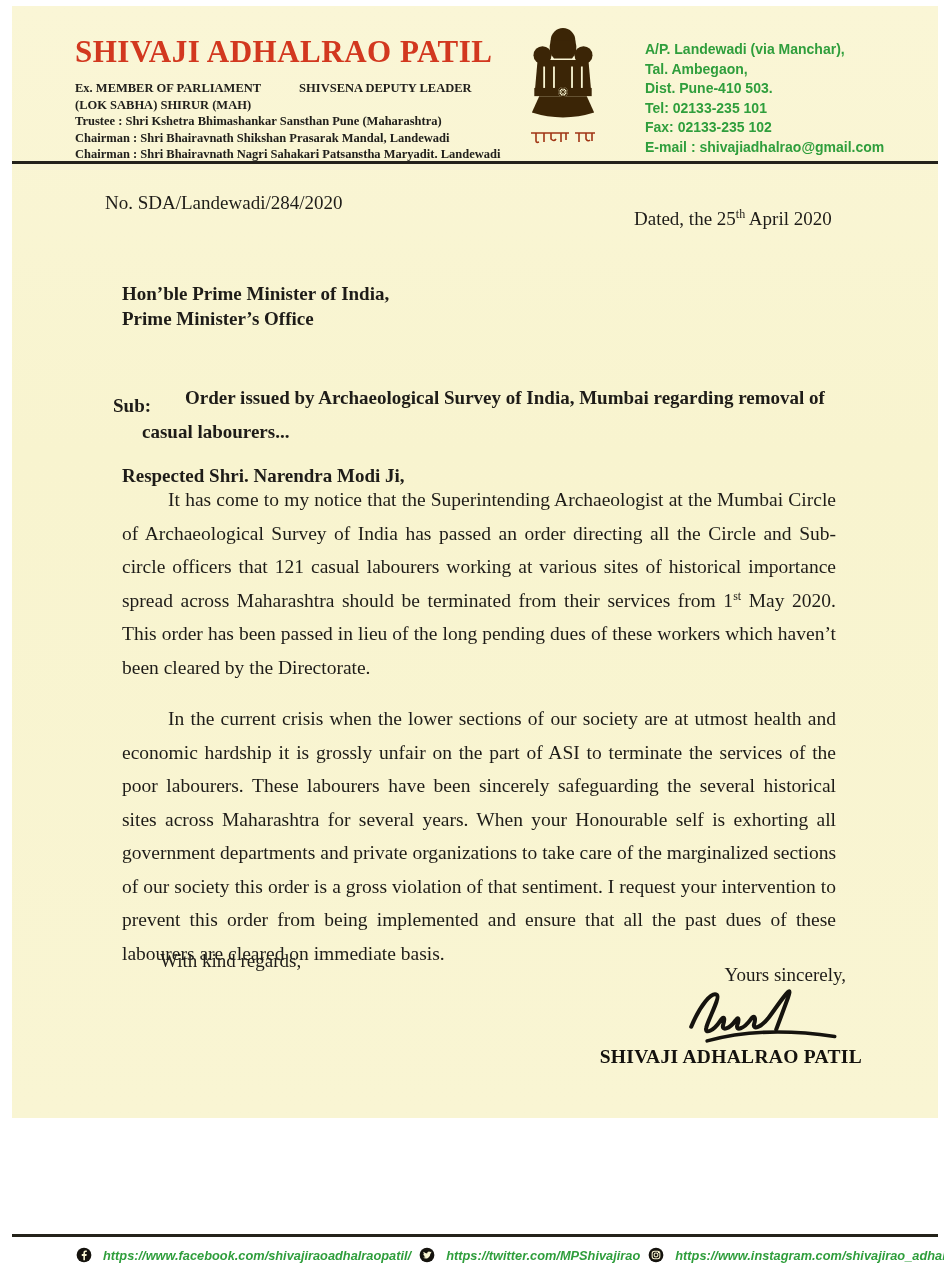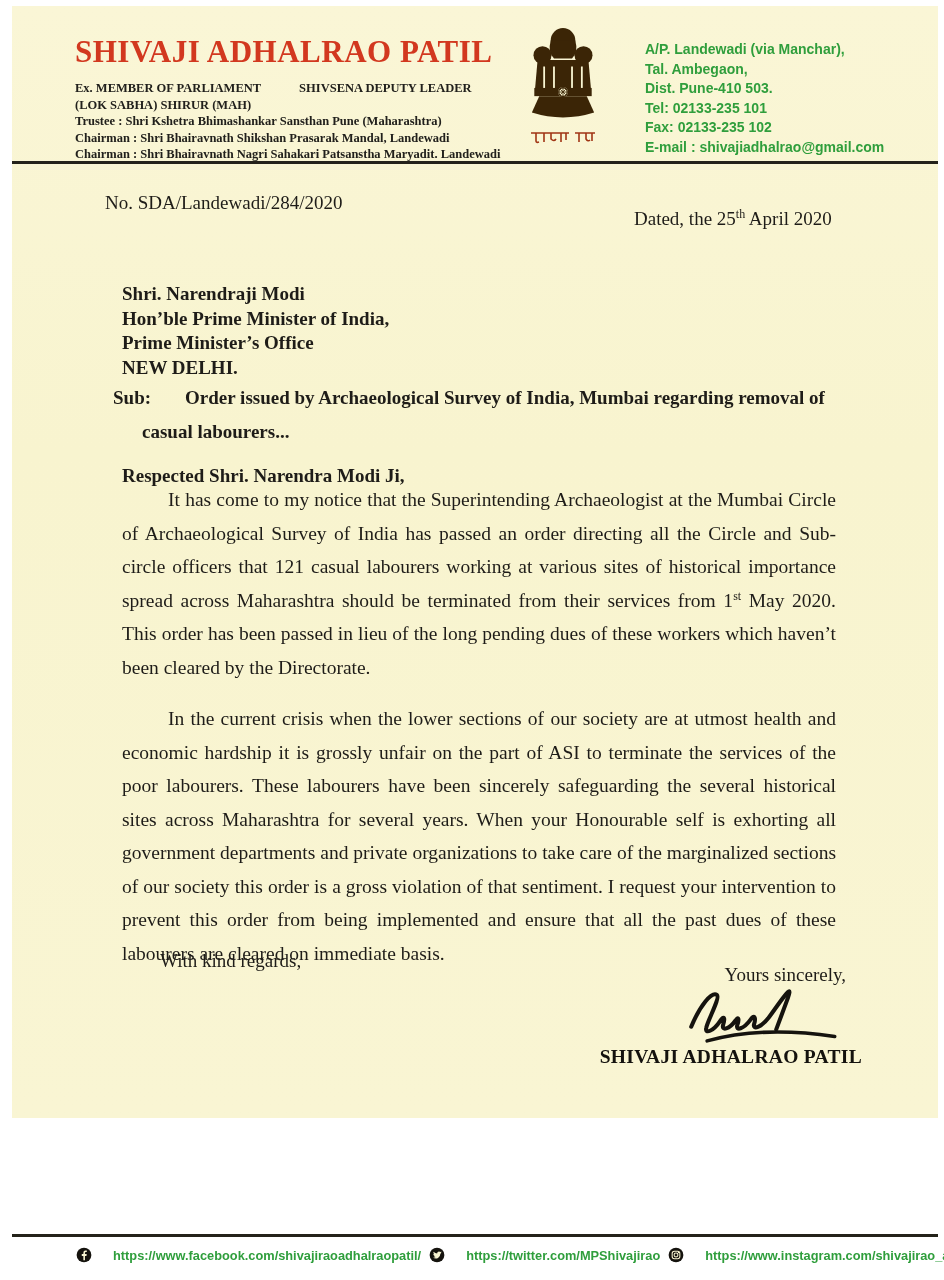--- a/index.html
+++ b/index.html
@@ -24,40 +24,40 @@
   .lh-rule { position:absolute; left:0; top:155px; width:926px; height:3px; background:#24221a; }
 
   
   .ref-no { position:absolute; left:93px; top:186px; font-size:19px; color:#1e1c18;font-family:Liberation Serif, serif; }
   .date-line { position:absolute; left:622px; top:202px; font-size:19px; color:#1e1c18; }
   sup { font-size:12px; vertical-align:super; line-height:0; }
   .recipient { position:absolute; left:110px; top:276px; font-size:19px; font-weight:bold;
                color:#1e1c18; line-height:24.5px; }
   .subject { position:absolute; left:101px; top:381px; font-size:19px; font-weight:bold;
              color:#1e1c18; width:740px; }
-  .subject .sub-label { position:absolute; left:0; top:0; }
+  .subject .sub-label { position:absolute; left:0; top:8px; }
   .subject .sub-l1 { position:absolute; left:47px; top:0; width:690px;text-align:center; }
   .subject .sub-l2 { position:absolute; left:29px; top:34px; }
   .salutation { position:absolute; left:110px; top:459px; font-size:19px; font-weight:bold; color:#1e1c18; }
   .para { position:absolute; left:110px; width:714px; font-size:19.5px; color:#1e1c18;
           line-height:33.5px; text-align:justify; text-indent:46px; }
   .para1 { top:477px; }
   .para2 { top:696px; }
   .regards { position:absolute; left:148px; top:944px; font-size:19px; color:#1e1c18; }
   .sincerely { position:absolute; right:92px; top:958px; font-size:19px; color:#1e1c18; }
   .signature { position:absolute; right:84px; top:980px; }
   .signatory { position:absolute; right:76px; top:1040px; font-size:19.5px; font-weight:bold;
                color:#14120e; letter-spacing:0.3px; }
 
   
   .footer-rule { position:absolute; left:0; top:1228px; width:926px; height:3px; background:#24221a; }
   .footer { position:absolute; left:64px; top:1241px; width:850px; display:flex; align-items:center;
             gap:8px; font-family:"Liberation Sans",sans-serif; font-size:12.8px; font-weight:bold;
             color:#2f9e3c; white-space:nowrap; }
-  .footer .link { display:flex; align-items:center; gap:21px; }
+  .footer .link { display:flex; align-items:center; gap:11px;font-style:italic; }
   .soc-icon { width:16px; height:16px; flex:0 0 auto; }
 </style>
 </head>
 <body>
 
 <div class="paper">
 
   <div class="lh-name">SHIVAJI ADHALRAO PATIL</div>
 
   <div class="lh-info">
@@ -113,24 +113,22 @@
 
   <div class="lh-rule"></div>
 
   <div class="ref-no">No. SDA/Landewadi/284/2020</div>
 
   <div class="date-line">
     <span>Dated, the 25</span><sup>th</sup><span> April 2020</span>
   </div>
 
   <div class="recipient">
-    <div>Shri. Narendraji Modi</div>
     <div>Hon’ble Prime Minister of India,</div>
     <div>Prime Minister’s Office</div>
-    <div>NEW DELHI.</div>
   </div>
 
   <div class="subject">
     <span class="sub-label">Sub:</span>
     <span class="sub-l1">Order issued by Archaeological Survey of India, Mumbai regarding removal of</span>
     <span class="sub-l2">casual labourers...</span>
   </div>
 
   <div class="salutation">Respected Shri. Narendra Modi Ji,</div>
 

